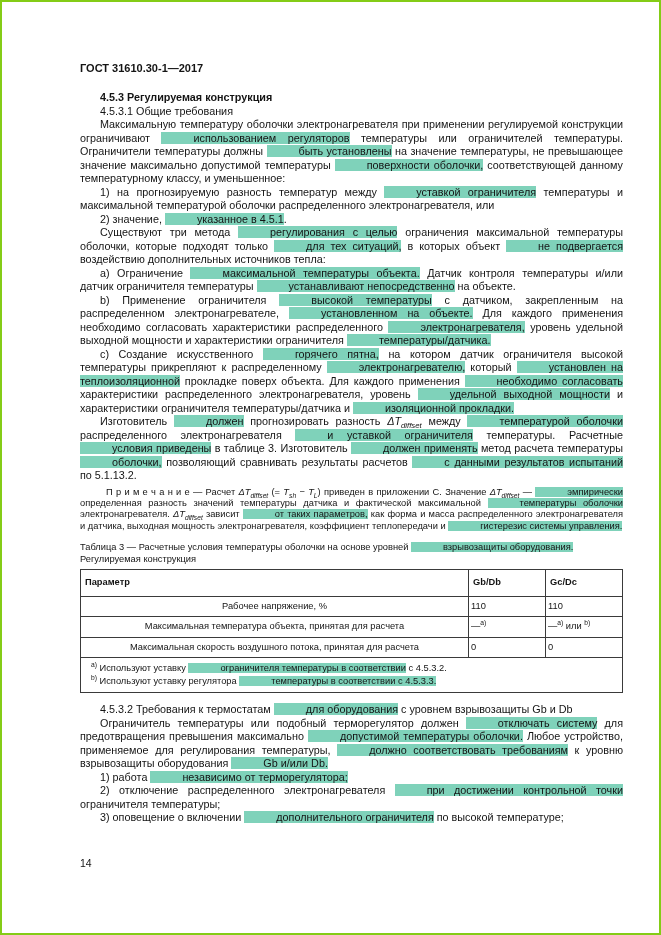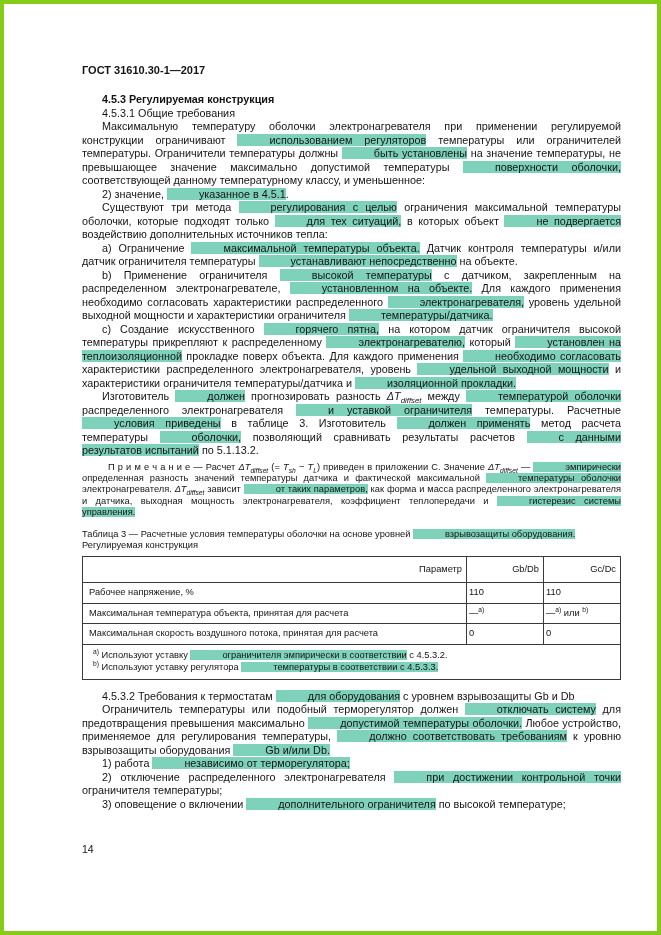--- a/index.html
+++ b/index.html
@@ -1,33 +1,33 @@
 <!DOCTYPE html>
 <html style="--hl: #7fd2ba;"><head>
 <meta charset="utf-8">
 <style>
   :root { --hl:#7fd2ba; --ink:#141414; --pg:#ffffff; }
   html,body { margin:0; padding:0; background:#fff; }
   .page {
     width:661px; height:935px; box-sizing:border-box;
     background:var(--pg); color:var(--ink);
-    border:4px solid #84cc16;
+    border:2px solid #84cc16;
     padding:60px 36px 0 78px;
     font-family:"Liberation Sans","DejaVu Sans",sans-serif;
     position:relative; overflow:hidden;
   }
   .doc-header { font-size:11px; font-weight:bold; margin-bottom:17px; }
   .content p { margin:0; font-size:10.8px; line-height:13.5px; text-align:justify; text-indent:20px; }
   .content p.h-bold { font-weight:bold; }
   .content p.note { font-size:9.3px; line-height:11.4px; text-indent:26px; margin:4px 0 2px 0; }
   .content p.table-caption { font-size:9.3px; line-height:11.6px; text-indent:0; text-align:left; margin-top:10px; margin-bottom:4px; }
   table.spec { width:100%; border-collapse:collapse; margin:2px 0 10px 0; }
   table.spec th, table.spec td { border:1px solid #3a3a3a; font-size:9.3px; line-height:11.5px; }
-  table.spec th { font-weight:normal; text-align:right; padding:7px 4px; }
-  table.spec td.param { text-align:left; padding:4px 6px; }
+  table.spec th { font-weight:bold; text-align:left; padding:7px 4px; }
+  table.spec td.param { text-align:center; padding:4px 6px; }
   table.spec td.val { text-align:left; width:72px; padding:4px 2px; }
   table.spec td.fncell { padding:4px 6px 5px 10px; }
   .fn-line { font-size:9.3px; line-height:12.5px; text-align:left; }
   .hl { background:var(--hl);padding-left:32px; }
   .it { font-style:italic; }
   sub, sup { font-size:0.72em; line-height:0; }
   .page-number { font-size:10.5px; margin-top:32px; }
 </style>
 </head>
 <body>
@@ -35,20 +35,21 @@
 <div class="page">
 
   <div class="doc-header">ГОСТ 31610.30-1—2017</div>
 
   <div class="content">
 
     <p class="h-bold">4.5.3 Регулируемая конструкция</p>
     <p>4.5.3.1 Общие требования</p>
 
     <p><span>Максимальную температуру оболочки электронагревателя при применении регулируемой конструкции ограничивают </span><span class="hl">использованием регуляторов</span><span> температуры или ограничителей температуры. Ограничители температуры должны </span><span class="hl">быть установлены</span><span> на значение температуры, не превышающее значение максимально допустимой температуры </span><span class="hl">поверхности оболочки,</span><span> соответствующей данному температурному классу, и уменьшенное:</span></p>
+    <p><span>1) на прогнозируемую разность температур между </span><span class="hl">уставкой ограничителя</span><span> температуры и максимальной температурой оболочки распределенного электронагревателя, или</span></p>
     <p><span>2) значение, </span><span class="hl">указанное в 4.5.1</span><span>.</span></p>
 
     <p><span>Существуют три метода </span><span class="hl">регулирования с целью</span><span> ограничения максимальной температуры оболочки, которые подходят только </span><span class="hl">для тех ситуаций,</span><span> в которых объект </span><span class="hl">не подвергается</span><span> воздействию дополнительных источников тепла:</span></p>
     <p><span>а) Ограничение </span><span class="hl">максимальной температуры объекта.</span><span> Датчик контроля температуры и/или датчик ограничителя температуры </span><span class="hl">устанавливают непосредственно</span><span> на объекте.</span></p>
     <p><span>b) Применение ограничителя </span><span class="hl">высокой температуры</span><span> с датчиком, закрепленным на распределенном электронагревателе, </span><span class="hl">установленном на объекте.</span><span> Для каждого применения необходимо согласовать характеристики распределенного </span><span class="hl">электронагревателя,</span><span> уровень удельной выходной мощности и характеристики ограничителя </span><span class="hl">температуры/датчика.</span></p>
     <p><span>с) Создание искусственного </span><span class="hl">горячего пятна,</span><span> на котором датчик ограничителя высокой температуры прикрепляют к распределенному </span><span class="hl">электронагревателю,</span><span> который </span><span class="hl">установлен на теплоизоляционной</span><span> прокладке поверх объекта. Для каждого применения </span><span class="hl">необходимо согласовать</span><span> характеристики распределенного электронагревателя, уровень </span><span class="hl">удельной выходной мощности</span><span> и характеристики ограничителя температуры/датчика и </span><span class="hl">изоляционной прокладки.</span></p>
 
     <p><span>Изготовитель </span><span class="hl">должен</span><span> прогнозировать разность </span><span class="it">ΔT</span><sub class="it">diffset</sub><span> между </span><span class="hl">температурой оболочки</span><span> распределенного электронагревателя </span><span class="hl">и уставкой ограничителя</span><span> температуры. Расчетные </span><span class="hl">условия приведены</span><span> в таблице 3. Изготовитель </span><span class="hl">должен применять</span><span> метод расчета температуры </span><span class="hl">оболочки,</span><span> позволяющий сравнивать результаты расчетов </span><span class="hl">с данными результатов испытаний</span><span> по 5.1.13.2.</span></p>
 
     <p class="note"><span>П р и м е ч а н и е — Расчет </span><span class="it">ΔT</span><sub class="it">diffset</sub><span> (= </span><span class="it">T</span><sub class="it">sh</sub><span> − </span><span class="it">T</span><sub class="it">L</sub><span>) приведен в приложении С. Значение </span><span class="it">ΔT</span><sub class="it">diffset</sub><span> — </span><span class="hl">эмпирически</span><span> определенная разность значений температуры датчика и фактической максимальной </span><span class="hl">температуры оболочки</span><span> электронагревателя. </span><span class="it">ΔT</span><sub class="it">diffset</sub><span> зависит </span><span class="hl">от таких параметров,</span><span> как форма и масса распределенного электронагревателя и датчика, выходная мощность электронагревателя, коэффициент теплопередачи и </span><span class="hl">гистерезис системы управления.</span></p>
@@ -74,21 +75,21 @@
           <td class="val"><span>—</span><sup>а)</sup></td>
           <td class="val"><span>—</span><sup>а)</sup><span> или </span><sup>b)</sup></td>
         </tr>
         <tr>
           <td class="param">Максимальная скорость воздушного потока, принятая для расчета</td>
           <td class="val">0</td>
           <td class="val">0</td>
         </tr>
         <tr>
           <td class="fncell" colspan="3">
-            <div class="fn-line"><sup>а)</sup><span> Используют уставку </span><span class="hl">ограничителя эмпирически в соответствии</span><span> с 4.5.3.2.</span></div>
+            <div class="fn-line"><sup>а)</sup><span> Используют уставку </span><span class="hl">ограничителя температуры в соответствии</span><span> с 4.5.3.2.</span></div>
             <div class="fn-line"><sup>b)</sup><span> Используют уставку регулятора </span><span class="hl">температуры в соответствии с 4.5.3.3.</span></div>
           </td>
         </tr>
       </tbody>
     </table>
 
     <p><span>4.5.3.2 Требования к термостатам </span><span class="hl">для оборудования</span><span> с уровнем взрывозащиты Gb и Db</span></p>
     <p><span>Ограничитель температуры или подобный терморегулятор должен </span><span class="hl">отключать систему</span><span> для предотвращения превышения максимально </span><span class="hl">допустимой температуры оболочки.</span><span> Любое устройство, применяемое для регулирования температуры, </span><span class="hl">должно соответствовать требованиям</span><span> к уровню взрывозащиты оборудования </span><span class="hl">Gb и/или Db.</span></p>
     <p><span>1) работа </span><span class="hl">независимо от терморегулятора;</span></p>
     <p><span>2) отключение распределенного электронагревателя </span><span class="hl">при достижении контрольной точки</span><span> ограничителя температуры;</span></p>

